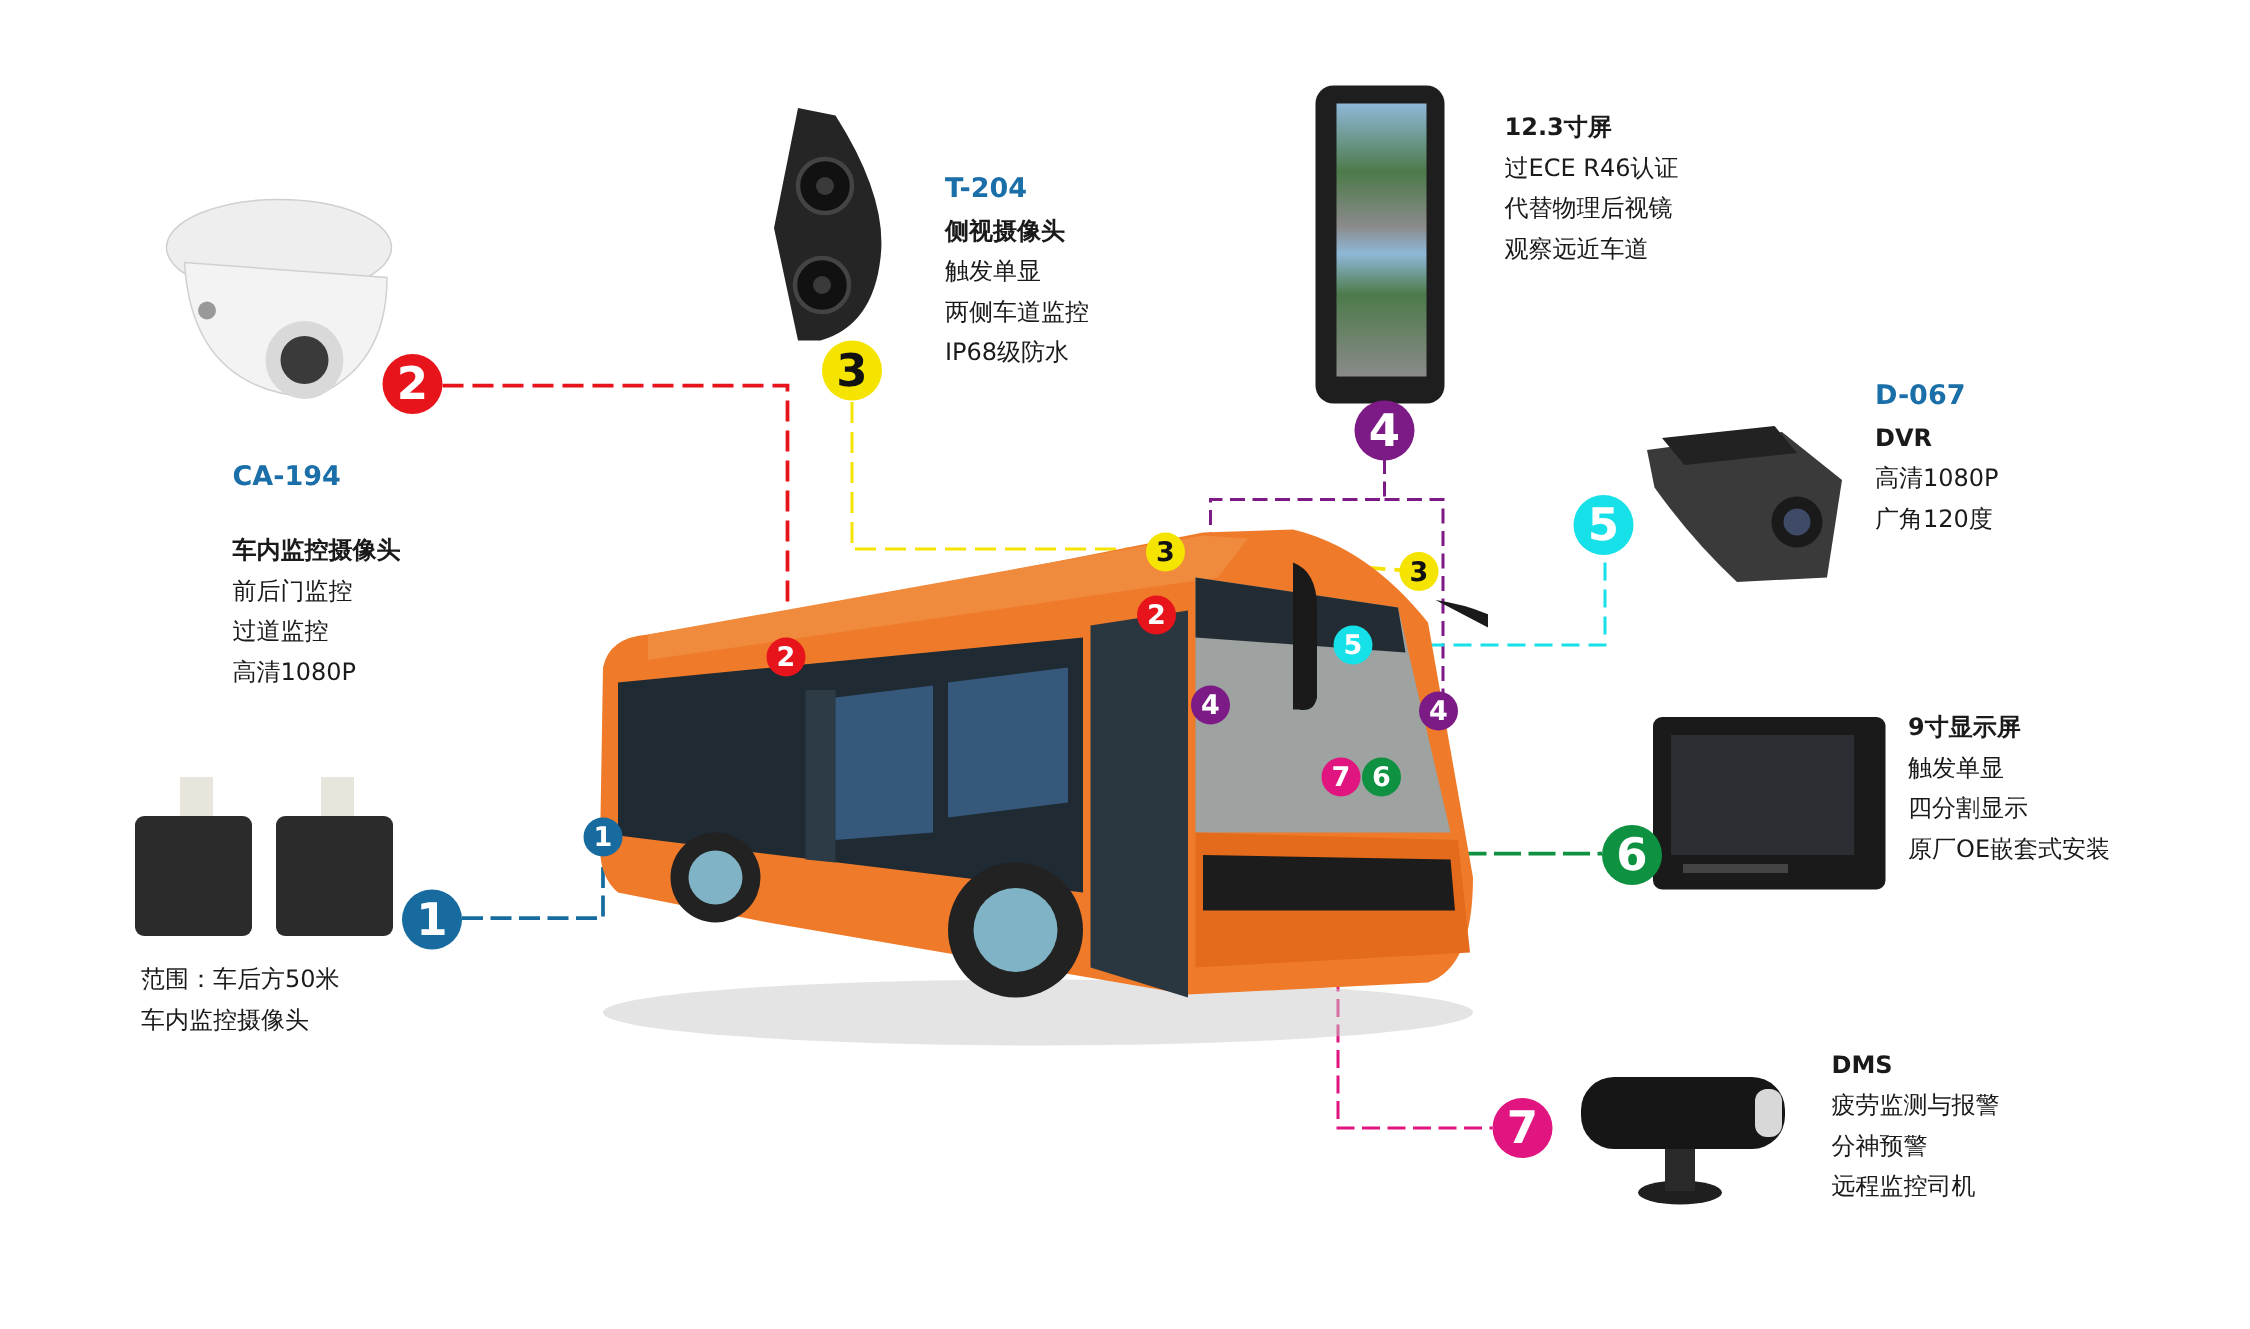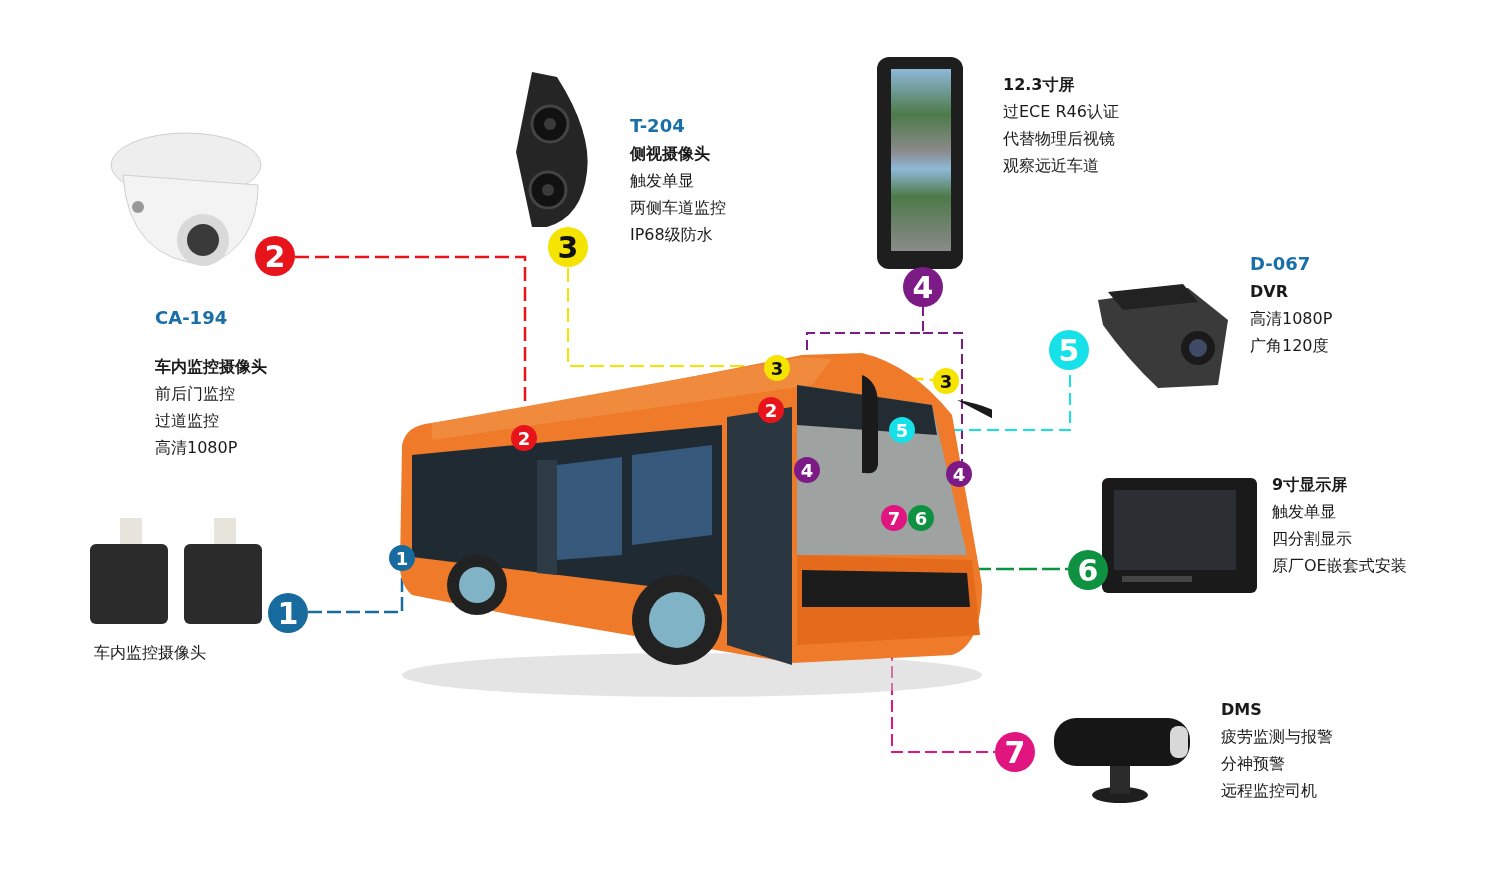--- a/index.html
+++ b/index.html
@@ -73,20 +73,21 @@
   </svg>
 </div>
 
 <div class="abs" style="left:90px; top:518px; width:180px; height:110px;">
   <div class="abs" style="left:30px; top:0; width:22px; height:30px; background:#e8e5dd;"></div>
   <div class="abs" style="left:0; top:26px; width:78px; height:80px; background:#2b2b2b; border-radius:6px;"></div>
   <div class="abs" style="left:124px; top:0; width:22px; height:30px; background:#e8e5dd;"></div>
   <div class="abs" style="left:94px; top:26px; width:78px; height:80px; background:#2b2b2b; border-radius:6px;"></div>
 </div>
 <div class="label-block" style="left:94px; top:639px;">
+  <span class="line">范围：车后方50米</span>
   <span class="line">车内监控摄像头</span>
 </div>
 
 <div class="abs" style="left:108px; top:125px; width:155px; height:150px;">
   <svg width="155" height="150" viewBox="0 0 155 150">
     <ellipse cx="78" cy="40" rx="75" ry="32" fill="#eeeeee" stroke="#cfcfcf"></ellipse>
     <path d="M15,50 Q20,135 100,140 Q150,120 150,60 Z" fill="#f3f3f3" stroke="#d0d0d0"></path>
     <circle cx="95" cy="115" r="26" fill="#d9d9d9"></circle>
     <circle cx="95" cy="115" r="16" fill="#3a3a3a"></circle>
     <circle cx="30" cy="82" r="6" fill="#999"></circle>

